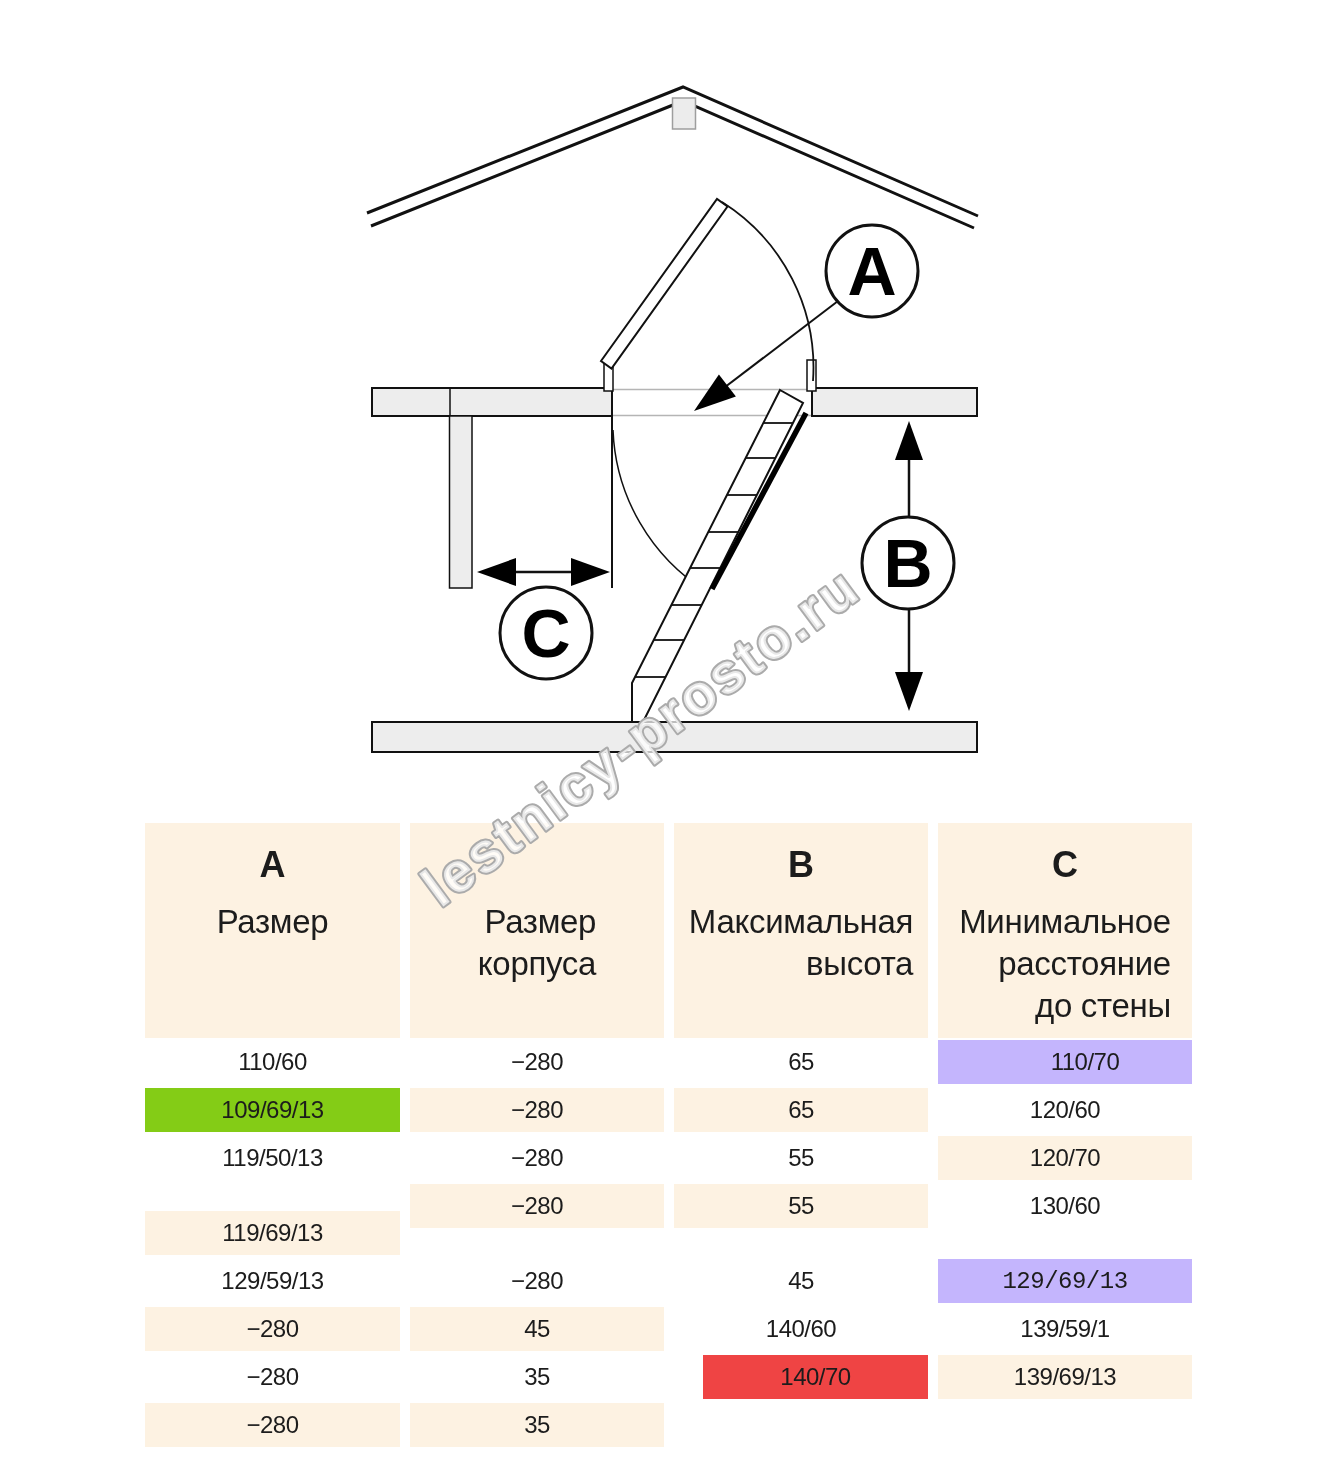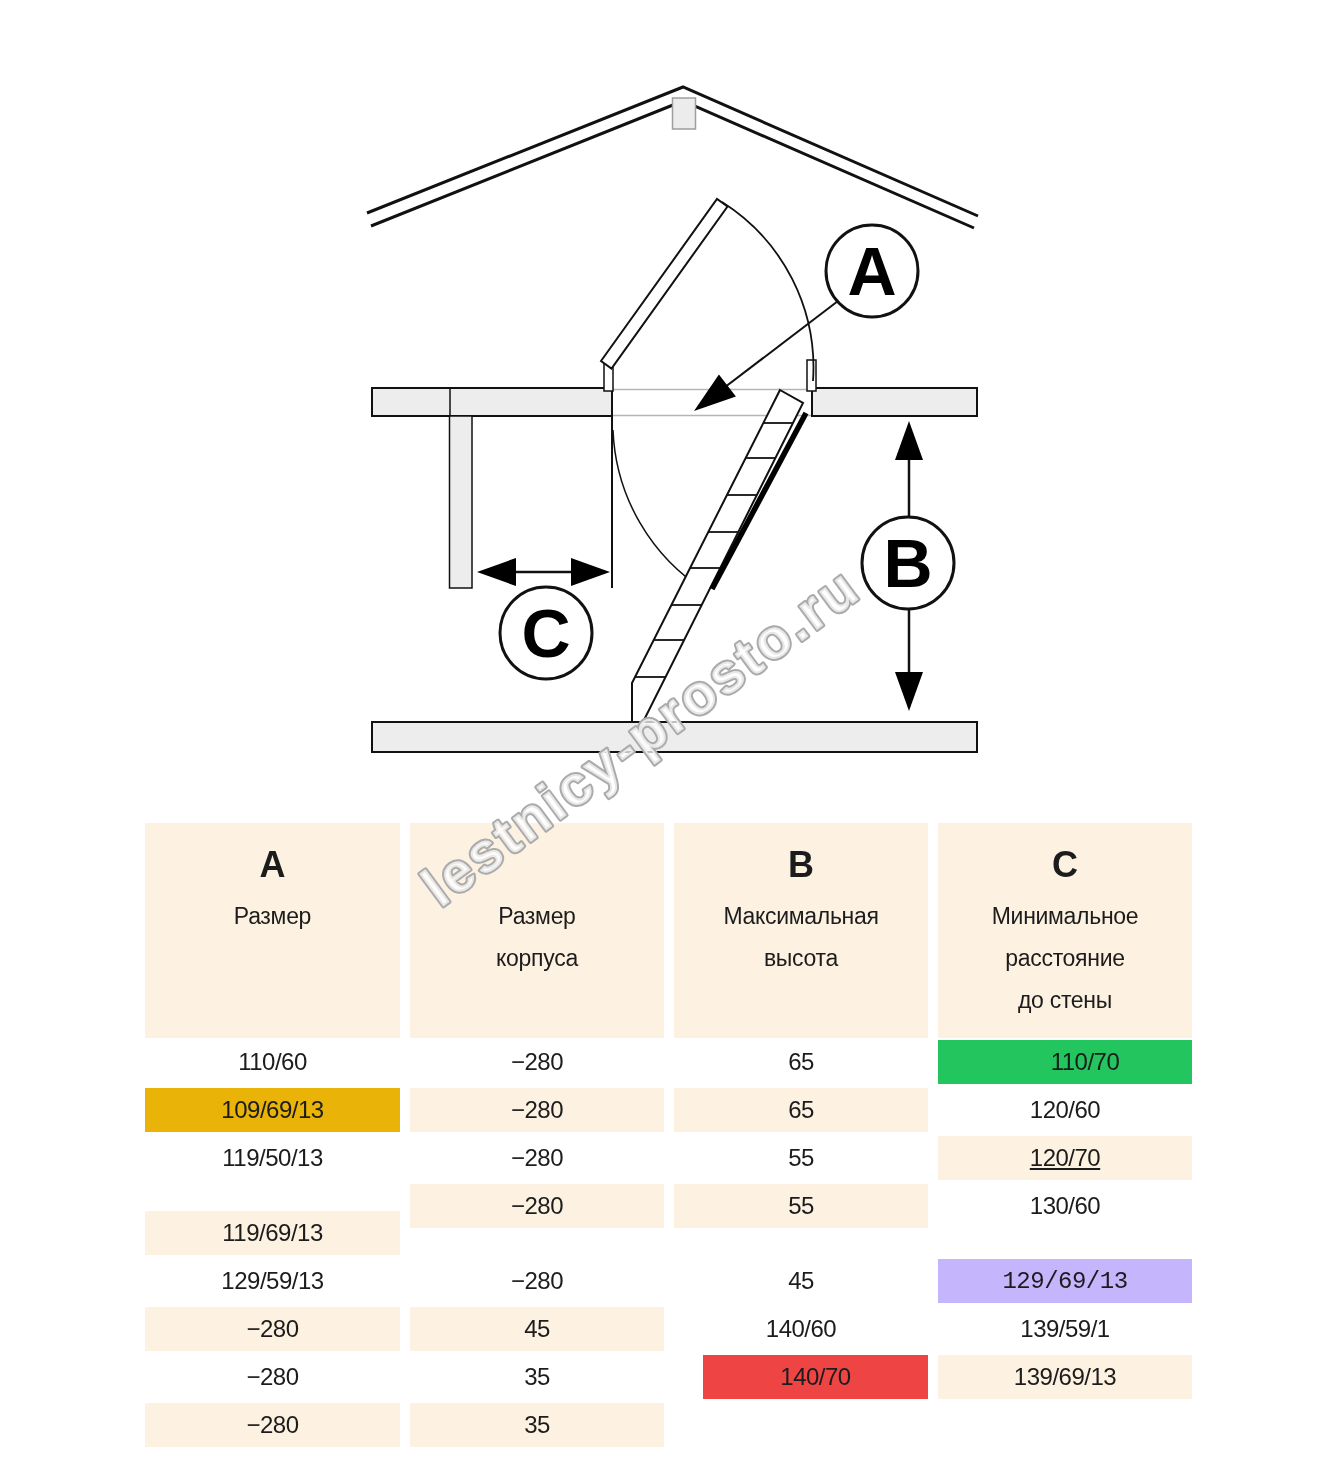--- a/index.html
+++ b/index.html
@@ -15,50 +15,50 @@
   }
   .head-cell{
     height:215px;box-sizing:border-box;padding-top:20px;
     text-align:center;
   }
   .head-letter{
     display:block;font-size:36px;font-weight:bold;line-height:44px;height:44px;
     letter-spacing:0;
   }
   .head-label{
-    display:inline-block;text-align:center;font-size:23px;line-height:42px;margin-top:8px;
+    display:inline-block;text-align:right;font-size:33px;line-height:42px;margin-top:14px;
     letter-spacing:-0.3px;
   }
   .cell{
     height:48px;box-sizing:border-box;display:flex;align-items:center;justify-content:center;
     font-size:24px;letter-spacing:-0.5px;border-top:2px solid #fff;border-bottom:2px solid #fff;
   }
 </style>
 </head>
 <body>
 
 <div class="stage">
 
   <div class="spec-table" id="spec-table">
       <div class="head-cell" style="background: rgb(253, 242, 226);"><span class="head-letter">A</span><span class="head-label">Размер</span></div>
       <div class="head-cell" style="background: rgb(253, 242, 226);"><span class="head-letter"></span><span class="head-label">Размер<br>корпуса</span></div>
       <div class="head-cell" style="background: rgb(253, 242, 226);"><span class="head-letter">B</span><span class="head-label">Максимальная<br>высота</span></div>
       <div class="head-cell" style="background: rgb(253, 242, 226);"><span class="head-letter">C</span><span class="head-label">Минимальное<br>расстояние<br>до стены</span></div>
       <div class="cell">110/60</div>
       <div class="cell">−280</div>
       <div class="cell">65</div>
-      <div class="cell" style="background: #22c55e; padding-left: 40px;">110/70</div>
-      <div class="cell" style="background: #eab308;">109/69/13</div>
+      <div class="cell" style="background: #c4b5fd; padding-left: 40px;">110/70</div>
+      <div class="cell" style="background: #84cc16;">109/69/13</div>
       <div class="cell" style="background: rgb(253, 242, 226);">−280</div>
       <div class="cell" style="background: rgb(253, 242, 226);">65</div>
       <div class="cell">120/60</div>
       <div class="cell">119/50/13</div>
       <div class="cell">−280</div>
       <div class="cell">55</div>
-      <div class="cell" style="background: rgb(253, 242, 226); text-decoration: underline;">120/70</div>
+      <div class="cell" style="background: rgb(253, 242, 226);">120/70</div>
       <div class="cell" style="background: rgb(253, 242, 226); margin-top: 27px;">119/69/13</div>
       <div class="cell" style="background: rgb(253, 242, 226);">−280</div>
       <div class="cell" style="background: rgb(253, 242, 226);">55</div>
       <div class="cell">130/60</div>
       <div class="cell">129/59/13</div>
       <div class="cell">−280</div>
       <div class="cell">45</div>
       <div class="cell" style="background: #c4b5fd; font-family: Liberation Mono, monospace;">129/69/13</div>
       <div class="cell" style="background: rgb(253, 242, 226);">−280</div>
       <div class="cell" style="background: rgb(253, 242, 226);">45</div>

